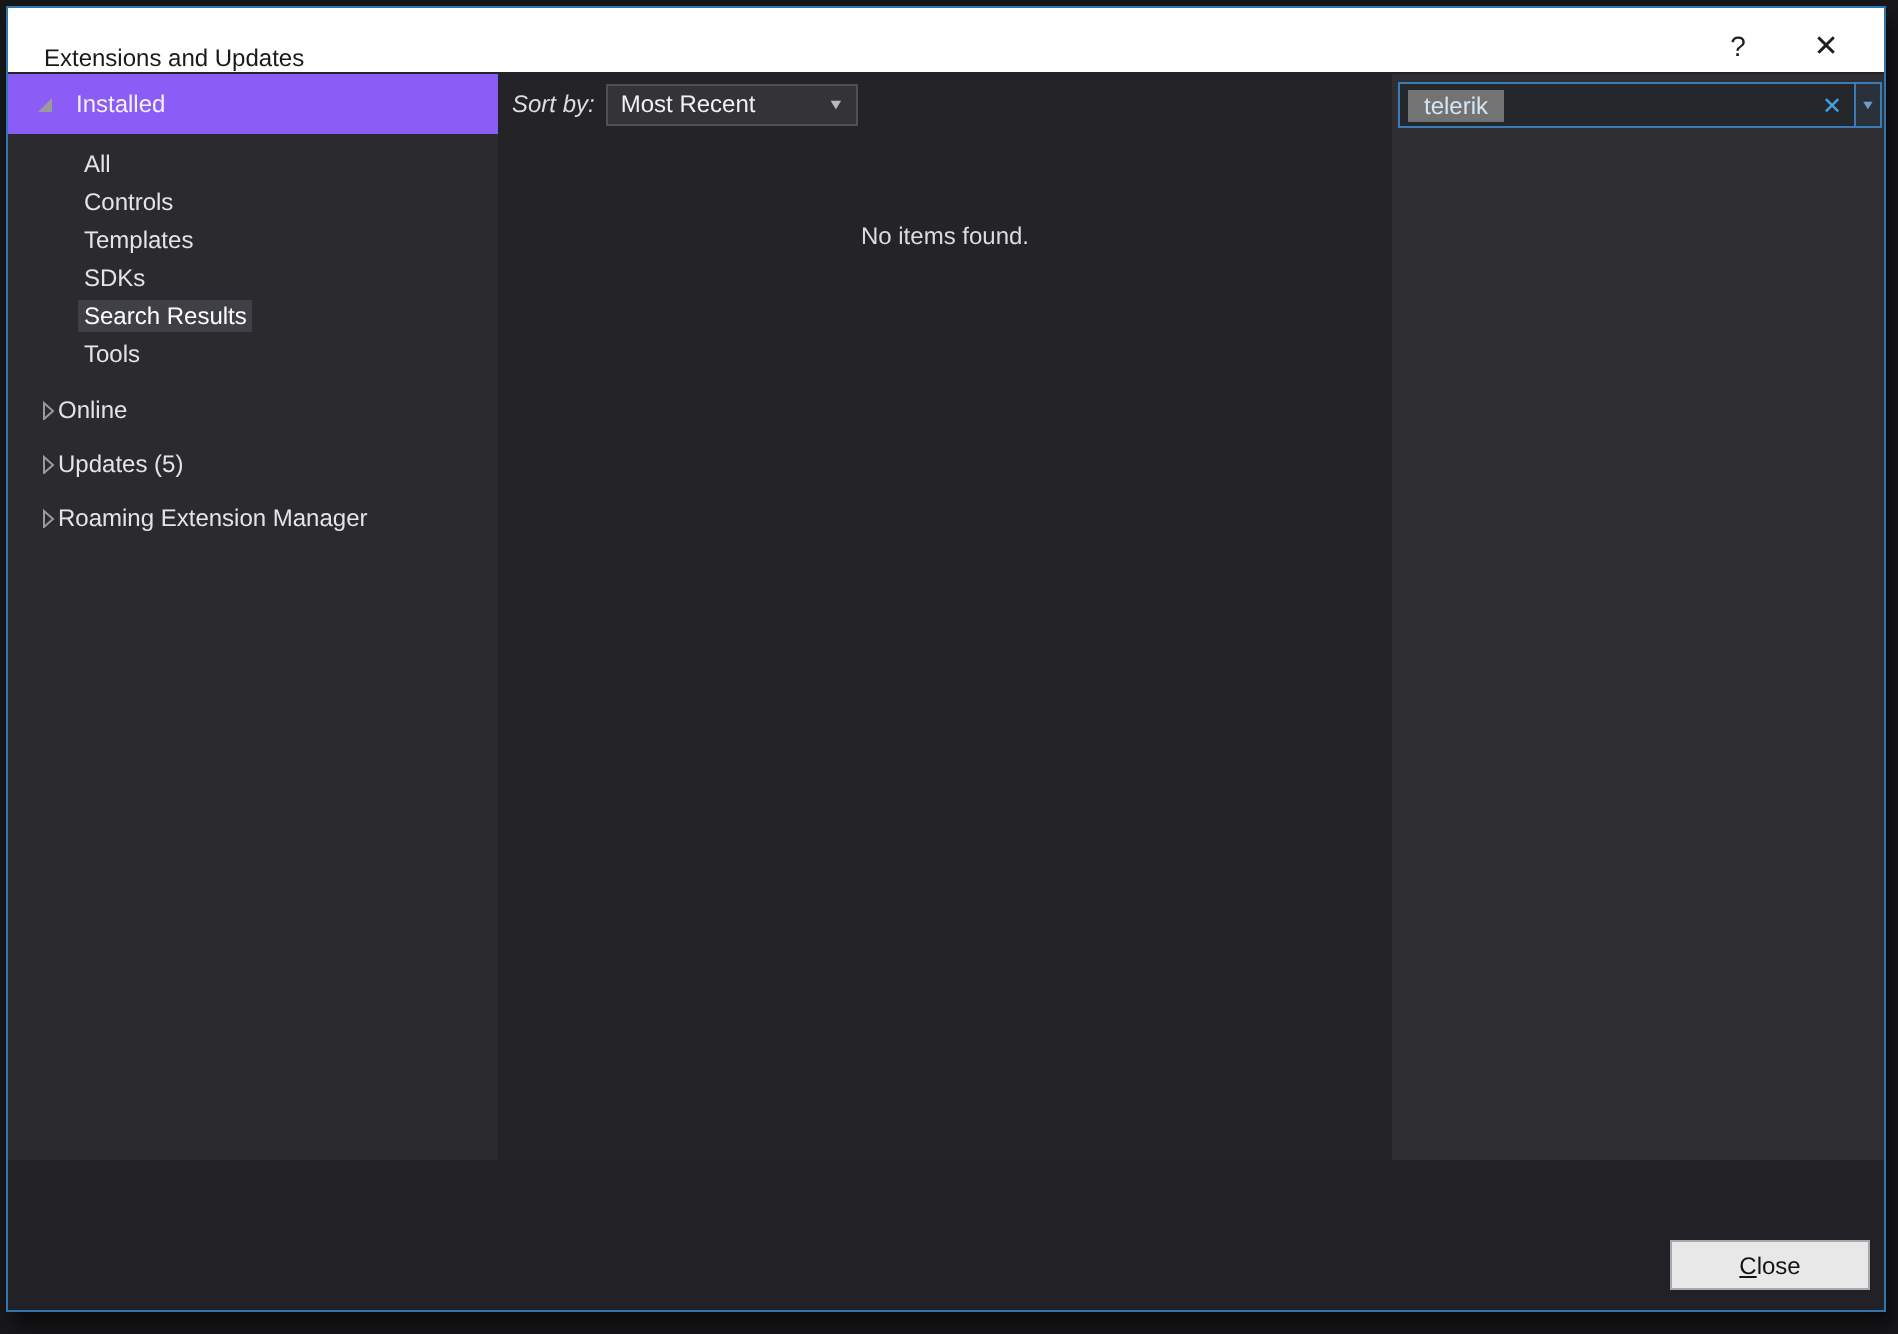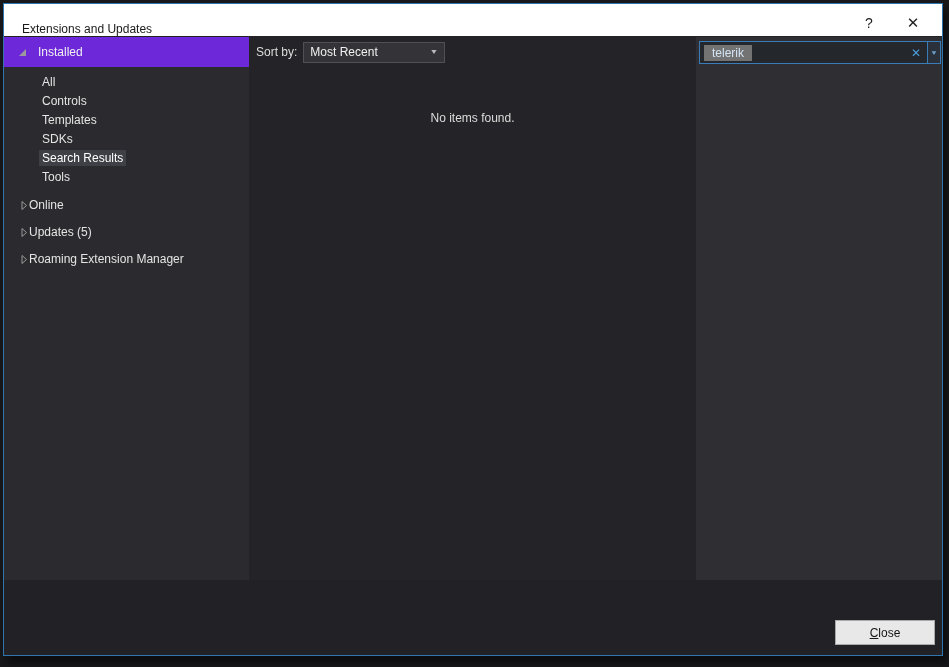--- a/index.html
+++ b/index.html
@@ -28,40 +28,40 @@
   }
   .titlebar .tb-btn.close { font-size:15px; margin-left:14px; }
   
   .content {
     position:absolute; top:33px; left:0; right:0; height:545px;
     display:flex;
   }
   .sidebar { width:245px; background:#2b2b2f; color:#e4e4e4; }
   .sidebar-header {
     height:30px; display:flex; align-items:center; padding-left:13px; gap:11px;
-    background:#6d28d9; color:#f1f1f1;
+    background:#8b5cf6; color:#f1f1f1;
   }
   .tri { width:10px; height:10px; flex:0 0 10px; }
   .sub-list { list-style:none; padding:6px 0 4px 0; }
   .sub-list li {
     height:19px; line-height:19px; padding-left:38px; color:#e4e4e4; cursor:default;
   }
   .sub-list li span.sel {
     background:#3f3f46; color:#ffffff; padding:1px 3px; margin-left:-3px;
   }
   .group-row {
     height:27px; display:flex; align-items:center; padding-left:15px; 
     color:#e4e4e4; cursor:default;
   }
   
   .middle { flex:1; background:#242428; display:flex; flex-direction:column; }
   .sort-row { height:30px; display:flex; align-items:center; padding-left:7px; }
-  .sort-label { color:#dcdcdc; margin-right:6px; }
+  .sort-label { color:#dcdcdc; margin-right:6px;font-style:italic; }
   .sort-select {
-    width:142px; height:21px; background:#333338; border:1px solid #4f4f55;
+    width:126px; height:21px; background:#333338; border:1px solid #4f4f55;
     color:#f1f1f1; display:flex; align-items:center; padding:0 6px; cursor:default;
   }
   .sort-select .sel-text { flex:1; }
   .sort-select .arrow { color:#b9b9bd; font-size:9px; }
   .empty-msg { text-align:center; margin-top:44px; color:#dcdcdc; }
   
   .rightpanel { width:246px; background:#2e2e33; }
   .searchbox {
     margin:4px 1px 0 3px; height:23px;
     border:1px solid #3a7cb8; background:#24272c;

